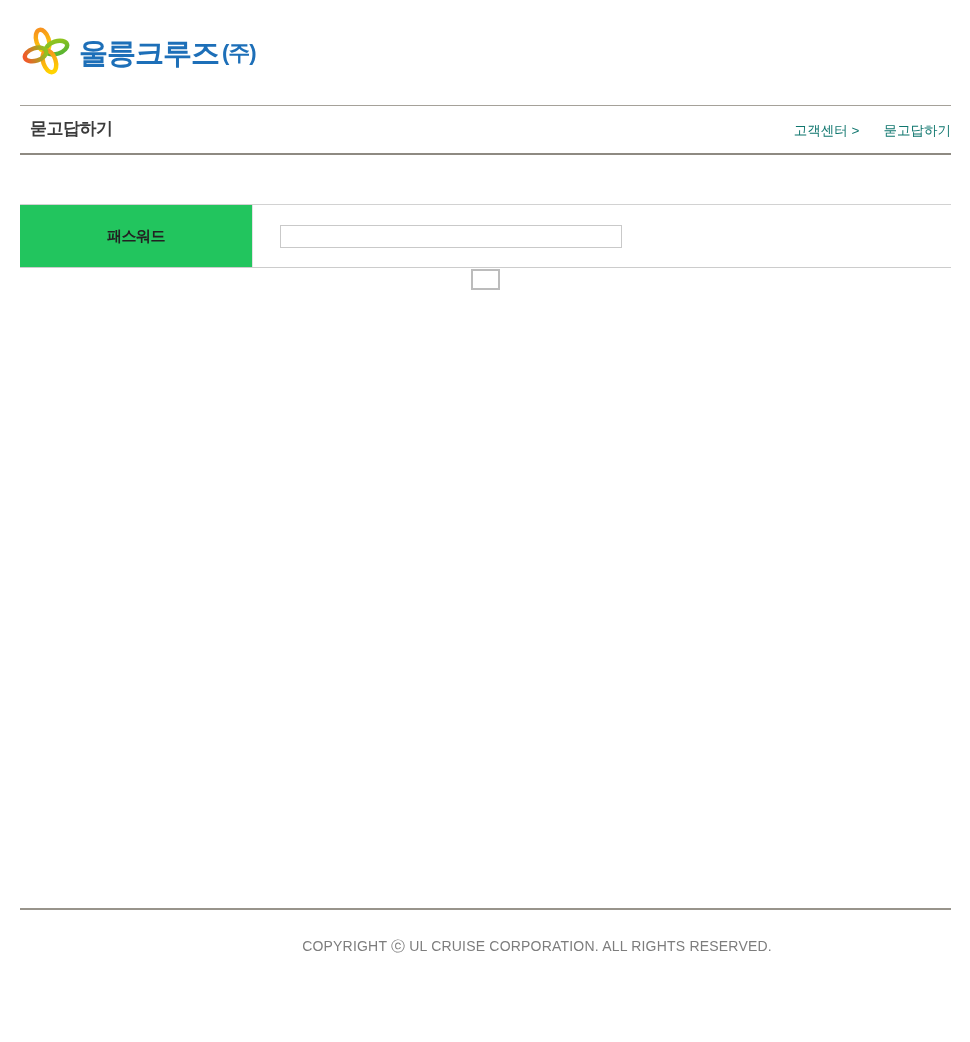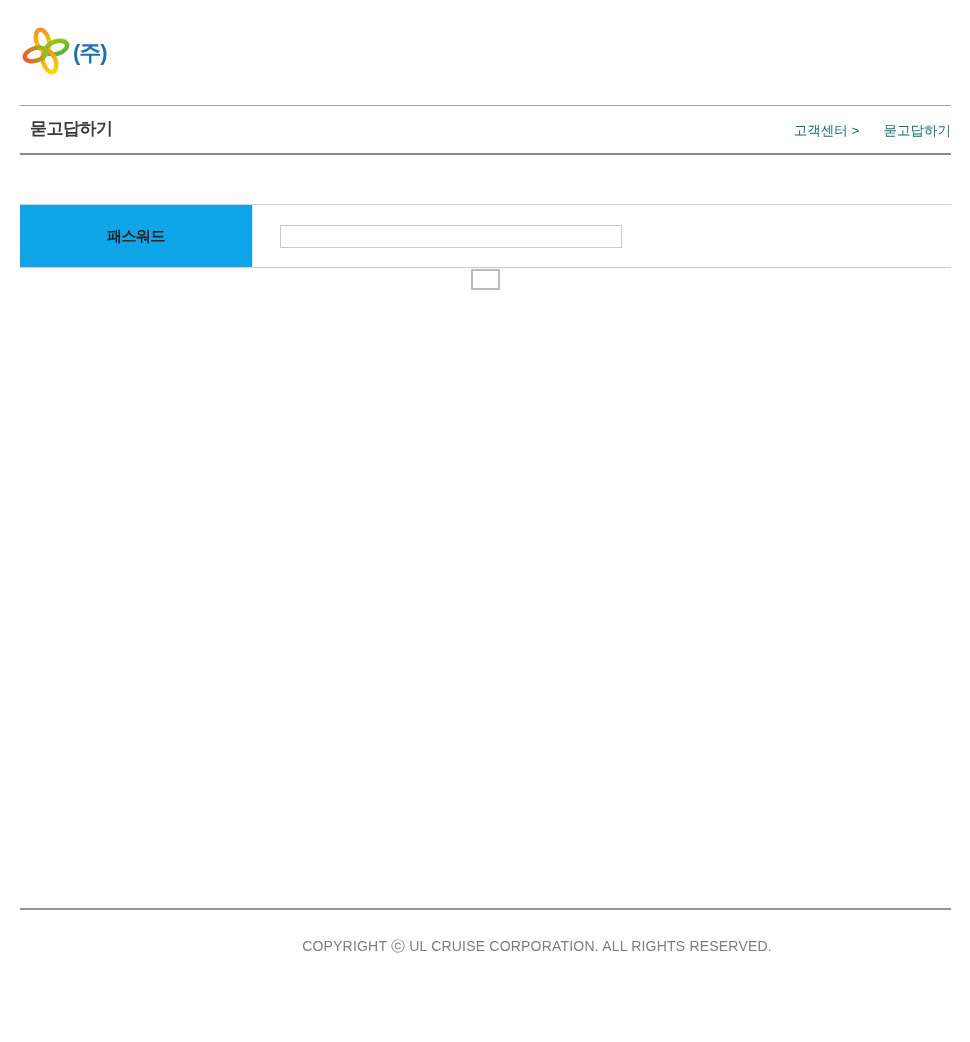--- a/index.html
+++ b/index.html
@@ -82,21 +82,21 @@
     left: 20px;
     top: 204px;
     width: 931px;
     height: 64px;
     border-top: 1px solid #d2d2d2;
     border-bottom: 1px solid #cccccc;
     display: flex;
   }
   .form-th {
     width: 233px;
-    background: #0ea5e9;
+    background: #22c55e;
     border-right: 1px solid #e2e2e2;
     display: flex;
     align-items: center;
     justify-content: center;
     font-size: 15px;
     font-weight: 700;
     color: #222222;
     letter-spacing: -0.5px;
   }
   .form-td {
@@ -181,20 +181,21 @@
         </g>
         <g transform="rotate(180 25 27)">
           <ellipse cx="25" cy="15.5" rx="6.5" ry="11.5" fill="none" stroke="url(#gradDown)" stroke-width="4.6"></ellipse>
         </g>
         <g transform="rotate(270 25 27)">
           <ellipse cx="25" cy="15.5" rx="6.5" ry="11.5" fill="none" stroke="url(#gradLeft)" stroke-width="4.6"></ellipse>
         </g>
       </g>
     </svg>
   </span>
+  <span class="logo-text">울릉크루즈</span>
   <span class="logo-suffix">(주)</span>
 </div>
 
 <div class="rule-top"></div>
 
 <div class="page-title">묻고답하기</div>
 
 <div class="breadcrumb">
   <span class="crumb-parent">고객센터 &gt;</span>
   <span class="crumb-current">묻고답하기</span>

